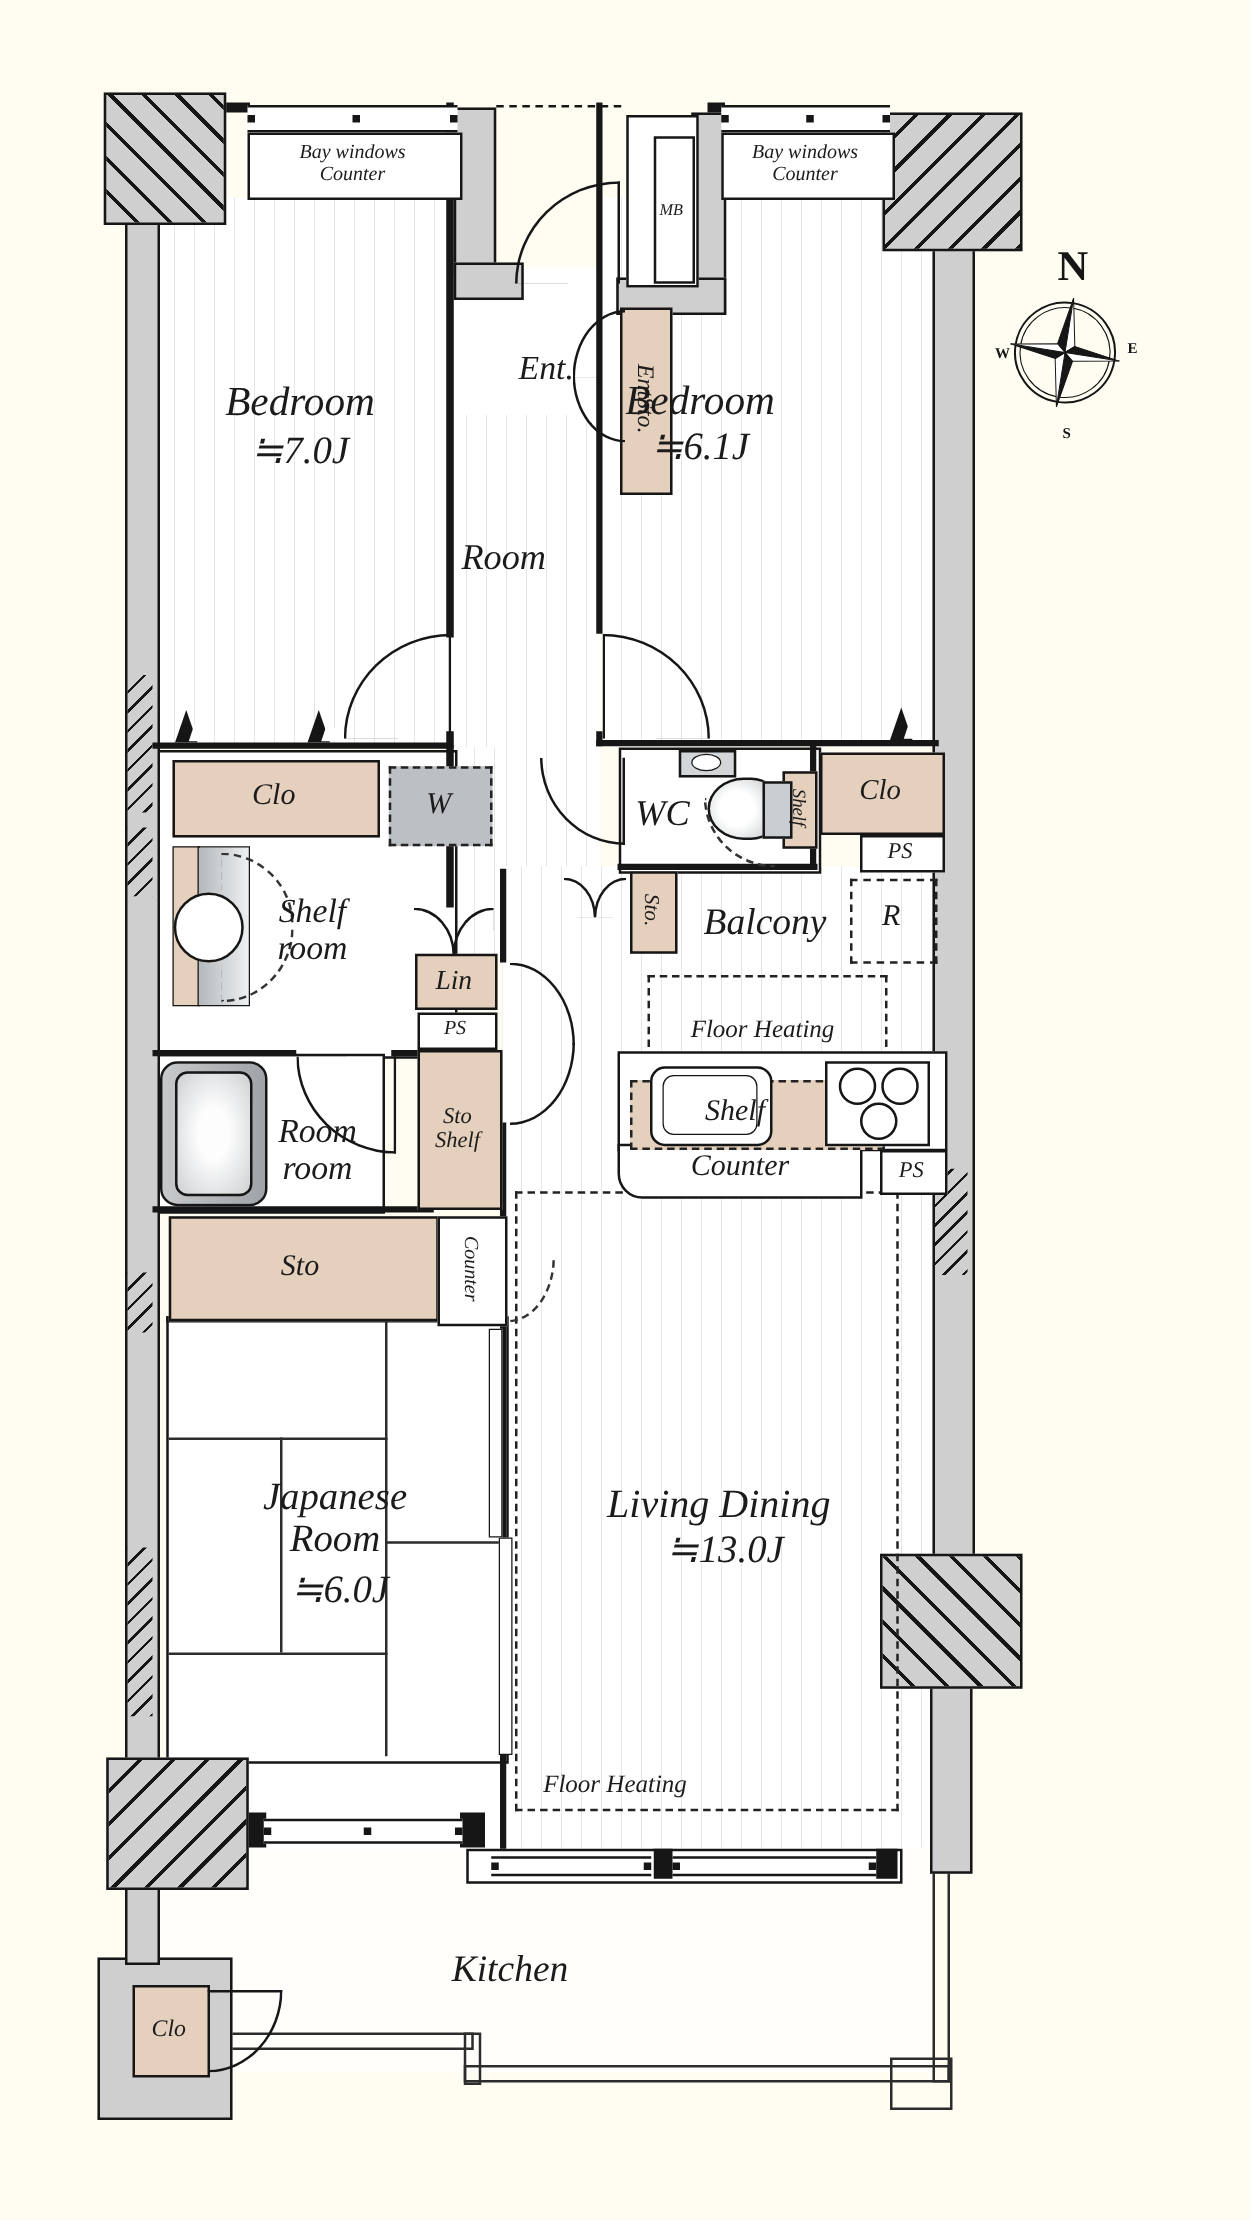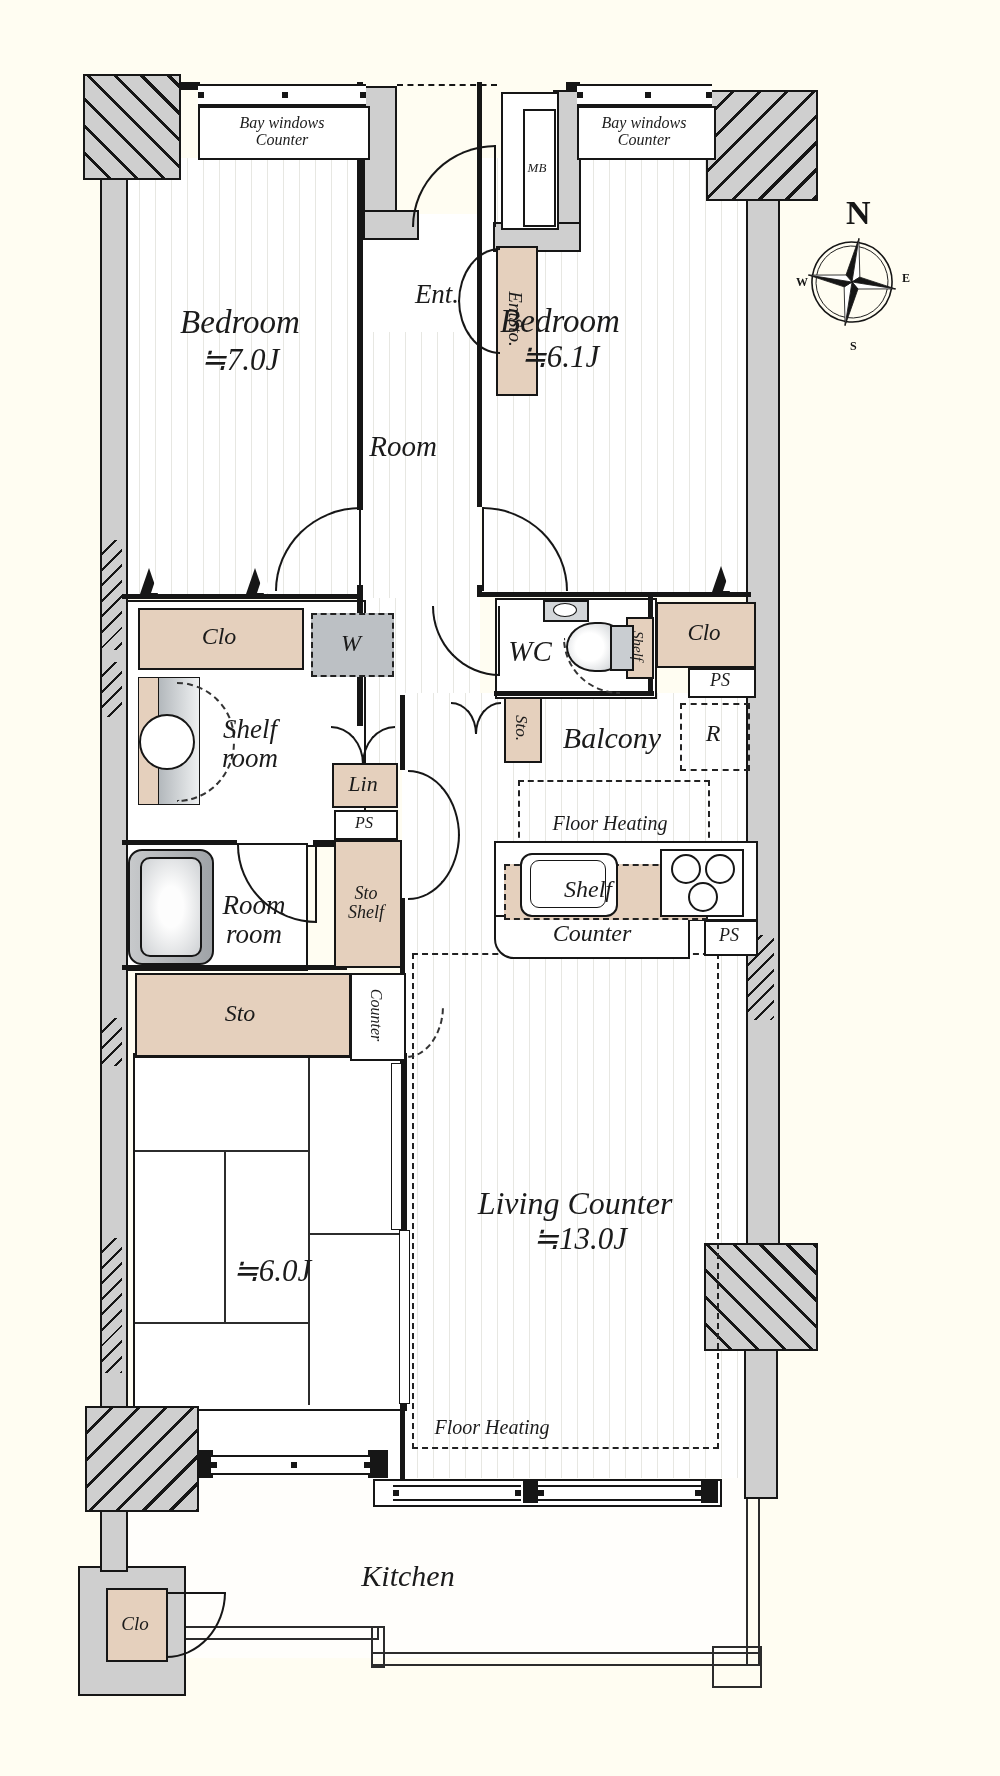--- a/index.html
+++ b/index.html
@@ -280,18 +280,22 @@
   <div class="lb" style="left:530px;top:652px;font-size:29px;">WC</div>
   <div class="lb" style="left:250px;top:744px;font-size:27px;">
     <div>Shelf</div>
       <div>room</div>
   </div>
   <div class="lb" style="left:612px;top:738px;font-size:30px;">Balcony</div>
   <div class="lb" style="left:254px;top:920px;font-size:27px;">
     <div>Room</div>
       <div>room</div>
   </div>
+  <div class="lb" style="left:268px;top:1214px;font-size:31px;">
+    <div>Japanese</div>
+      <div>Room</div>
+  </div>
   <div class="lb" style="left:272px;top:1271px;font-size:31px;">≒6.0J</div>
-  <div class="lb" style="left:575px;top:1203px;font-size:32px;">Living Counter</div>
+  <div class="lb" style="left:575px;top:1203px;font-size:32px;">Living Dining</div>
   <div class="lb" style="left:580px;top:1239px;font-size:31px;">≒13.0J</div>
   <div class="lb" style="left:408px;top:1576px;font-size:30px;">Kitchen</div>
 
 </div>
 
 </body></html>

